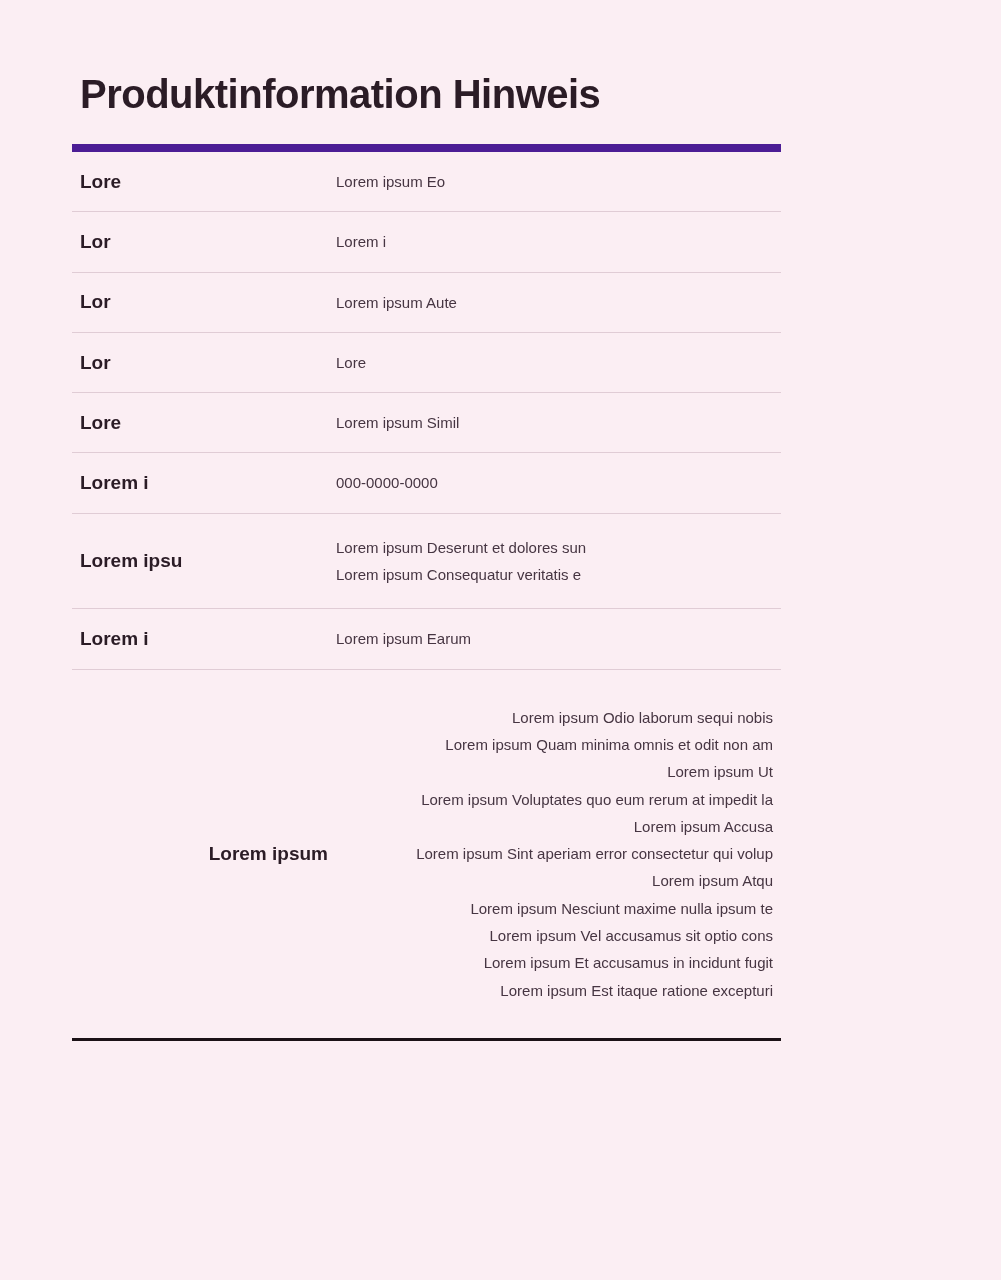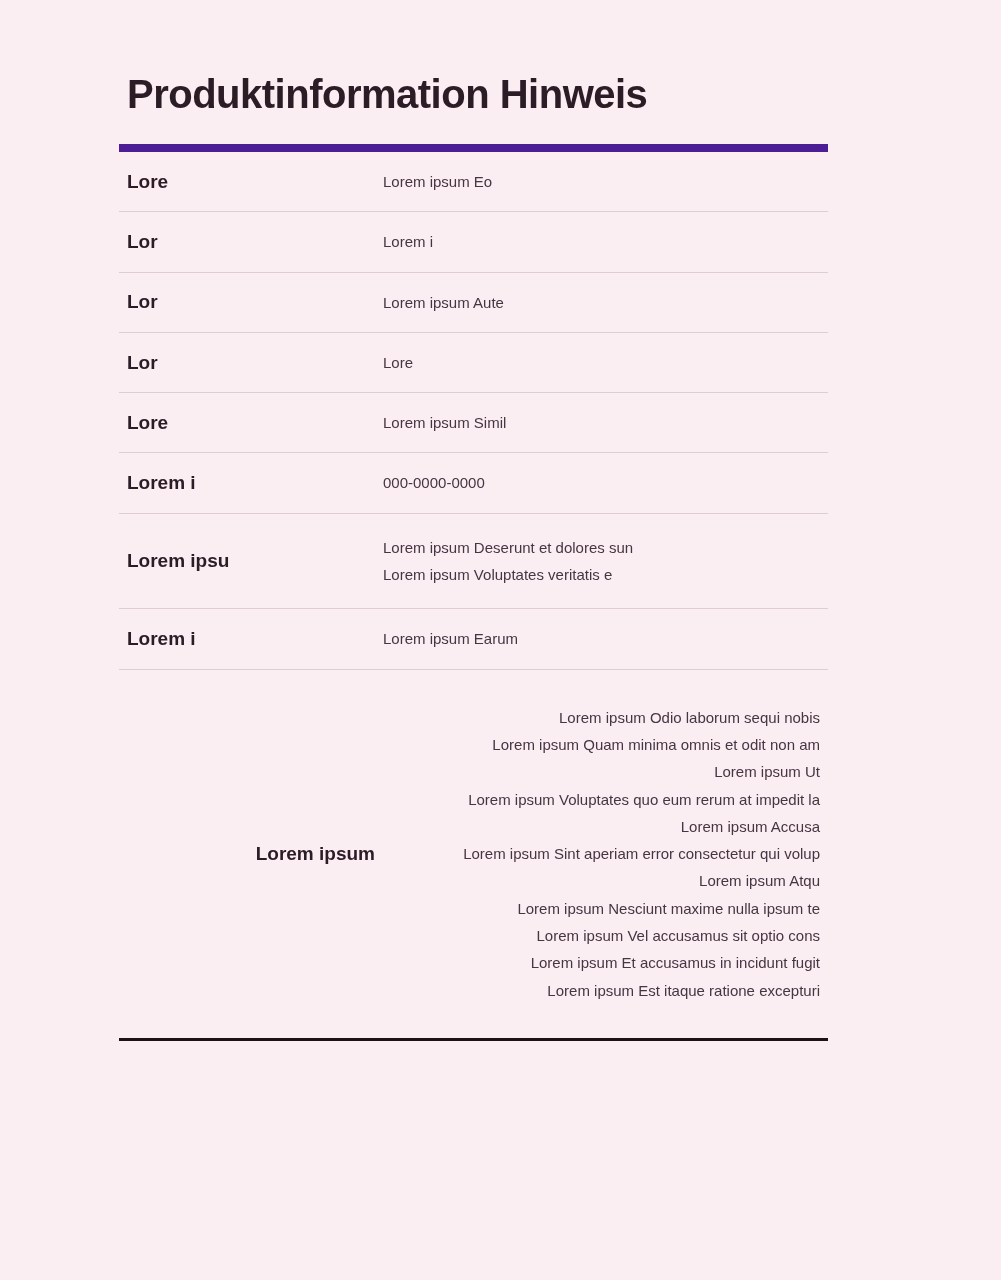--- a/index.html
+++ b/index.html
@@ -13,21 +13,20 @@
     font-family: "Liberation Sans", sans-serif;
     color: #2e2029;
     overflow: hidden;
   }
   .page {
     box-sizing: border-box;
     width: 881px;
     height: 1280px;
     padding: 60px 100px 0 72px;
     background: #fbeef3;
-    margin-left: 47px;
   }
   .doc-title {
     font-size: 40px;
     font-weight: bold;
     letter-spacing: -0.5px;
     color: #2b1c26;
     margin: 12px 0 28px 8px;
     line-height: 1.1;
   }
   .spec-table {
@@ -117,21 +116,21 @@
       <tr>
         <td class="label-cell">Lorem i</td>
         <td class="value-cell">
           <div class="value-line">000-0000-0000</div>
         </td>
       </tr>
       <tr class="row-tall">
         <td class="label-cell">Lorem ipsu</td>
         <td class="value-cell">
           <div class="value-line">Lorem ipsum Deserunt et dolores sun</div>
-          <div class="value-line">Lorem ipsum Voluptates veritatis e</div>
+          <div class="value-line">Lorem ipsum Consequatur veritatis e</div>
         </td>
       </tr>
       <tr>
         <td class="label-cell">Lorem i</td>
         <td class="value-cell">
           <div class="value-line">Lorem ipsum Earum</div>
         </td>
       </tr>
       <tr class="row-list">
         <td class="label-cell">Lorem ipsum</td>

